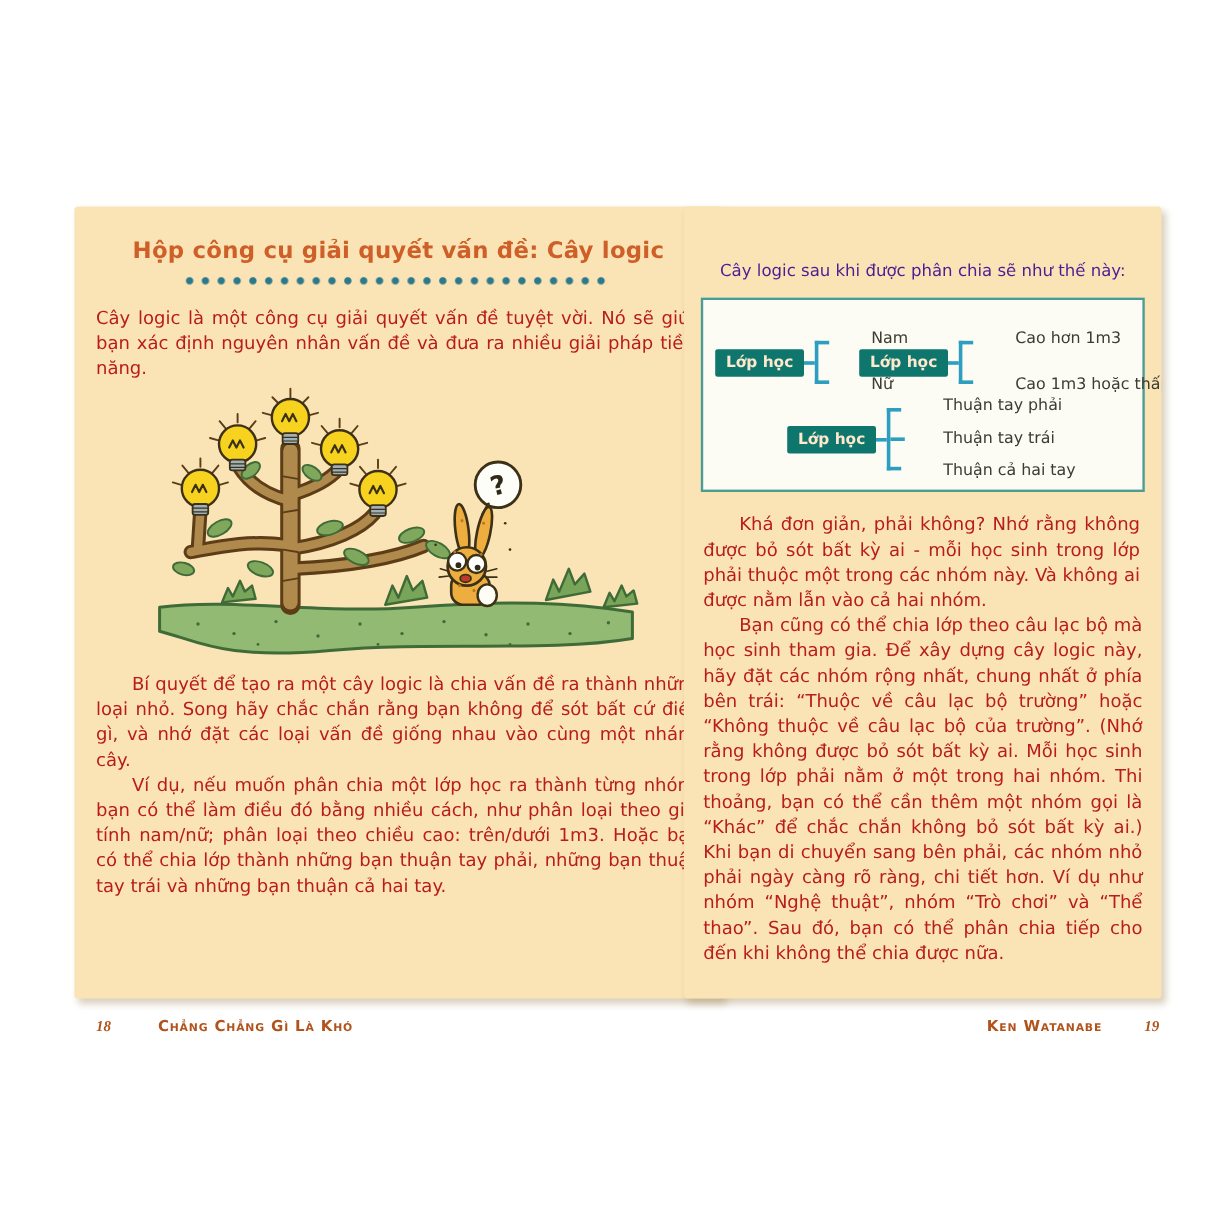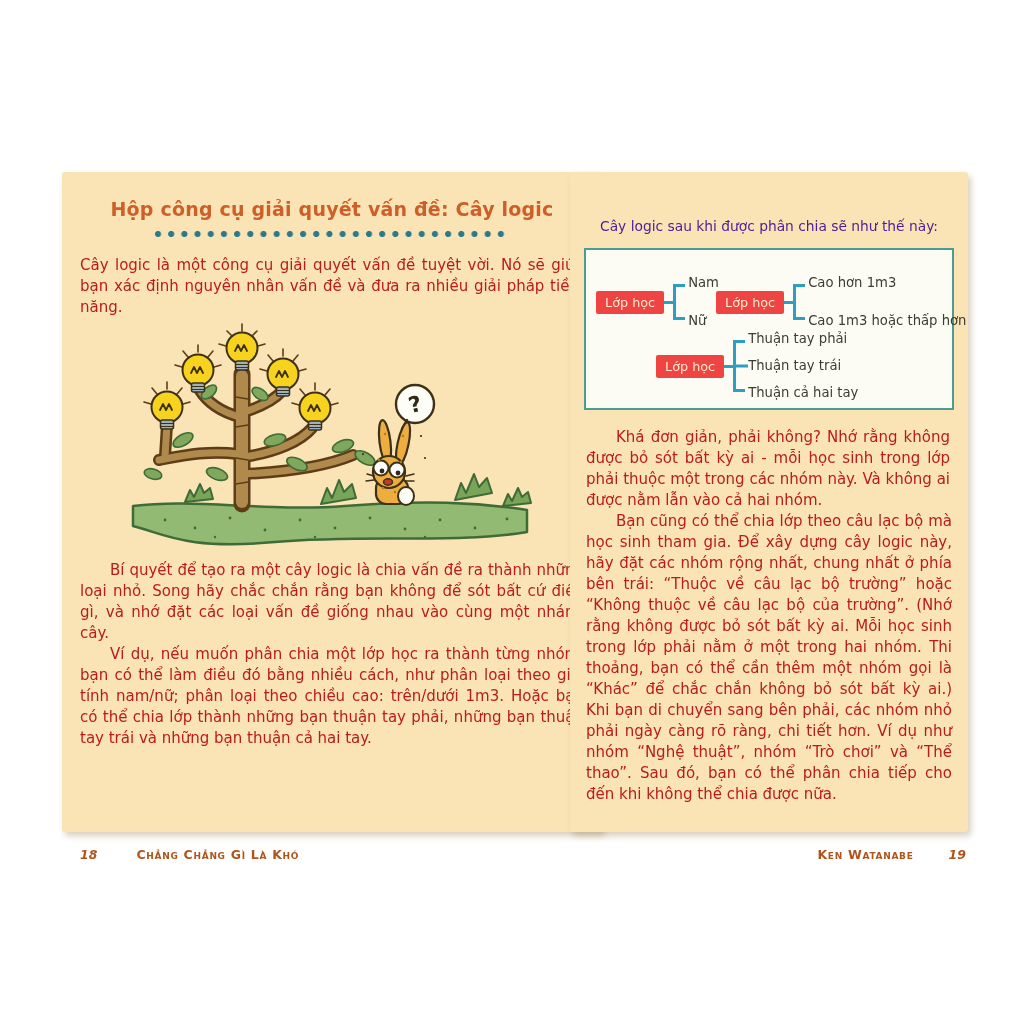--- a/index.html
+++ b/index.html
@@ -39,43 +39,43 @@
   }
   .diagram-box{
     position:relative;margin:14px 14px 0;height:158px;
     background:#fcfcf4;border:2px solid #4d9c92;
   }
   .tree{position:absolute;display:flex;align-items:center;}
   .tree-1{left:10px;top:24px;}
   .tree-2{left:130px;top:24px;}
   .tree-3{left:70px;top:80px;}
   .root-box{
-    background:#ef4444;color:#ffe8cc;font-size:12.8px;font-weight:normal;
+    background:#0f766e;color:#ffe8cc;font-size:12.8px;font-weight:bold;
     padding:4px 9px;border-radius:2px;white-space:nowrap;
   }
   .conn{width:9px;height:3px;background:#2e9ec0;}
   .bracket{box-sizing:border-box;width:12px;border:3px solid #2e9ec0;border-right:0;}
   .bracket-2{height:36px;}
   .bracket-3{height:52px;position:relative;}
   .bracket-3::after{
     content:"";position:absolute;left:0;top:50%;transform:translateY(-50%);
     width:12px;height:3px;background:#2e9ec0;
   }
   .labels{display:flex;flex-direction:column;justify-content:space-between;margin-left:3px;}
   .labels-2{height:56px;}
   .labels-3{height:72px;}
-  .branch-label{font-size:13.2px;color:#3c3c32;line-height:18px;white-space:nowrap;}
+  .branch-label{font-size:13.2px;color:#3c3c32;line-height:18px;white-space:nowrap;margin-left:32px;}
 
   .footer{
     position:absolute;top:847px;color:#b0541c;font-weight:bold;font-size:12.5px;
     font-variant:small-caps;letter-spacing:0.7px;
   }
   .footer-left{left:80px;}
   .footer-right{right:58px;text-align:left;}
-  .footer .page-num{font-style:italic;letter-spacing:0;}
+  .footer .page-num{font-style:italic;letter-spacing:0;font-family:Liberation Serif, serif;}
   .footer-left .running-title{margin-left:34px;}
   .footer-right .page-num{margin-left:30px;}
 </style>
 </head>
 <body>
 
 <div class="page page-left">
   <div class="chapter-title">Hộp công cụ giải quyết vấn đề: Cây logic</div>
   <div class="dot-separator"></div>
 

